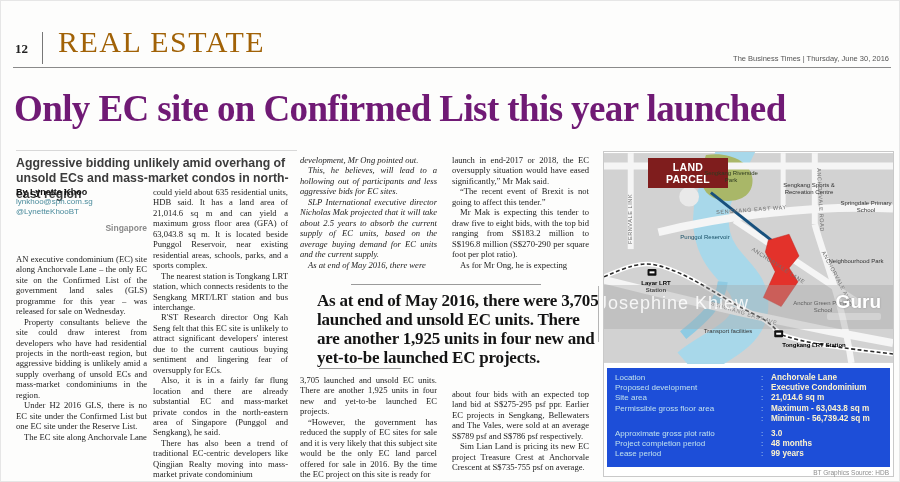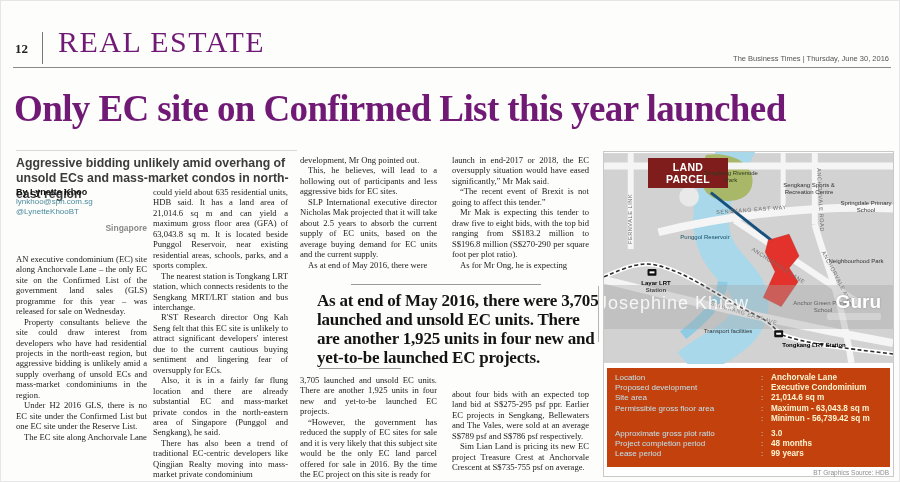--- a/index.html
+++ b/index.html
@@ -3,35 +3,35 @@
 <meta charset="utf-8">
 <style>
   html,body{margin:0;padding:0;background:#ffffff;}
   .canvas{position:relative;width:900px;height:482px;background:#fdfdfc;overflow:hidden;
           font-family:"Liberation Serif",serif;color:#1c1c1c;border:1px solid #e6e6e6;box-sizing:border-box;padding-left:8px;}
   .sans{font-family:"Liberation Sans",sans-serif;}
 
   
   .page-num{position:absolute;left:14px;top:40px;font-size:13px;font-weight:bold;color:#222;}
   .mast-bar{position:absolute;left:41px;top:31px;width:1px;height:32px;background:#777;}
-  .section-title{position:absolute;left:57px;top:24px;font-size:30px;letter-spacing:1.5px;color:#701a75;}
+  .section-title{position:absolute;left:57px;top:24px;font-size:30px;letter-spacing:1.5px;color:#a16207;}
   .edition{position:absolute;right:10px;top:53px;font-size:7.5px;color:#555;font-family:"Liberation Sans",sans-serif;}
   .mast-rule{position:absolute;left:12px;right:8px;top:66px;height:1px;background:#8a8a8a;}
 
   
   .headline{position:absolute;left:13px;top:89px;width:878px;font-size:37px;font-weight:bold;
             letter-spacing:-0.6px;color:#701a75;line-height:1.05;}
   .standfirst{position:absolute;left:15px;top:149px;width:281px;font-family:"Liberation Sans",sans-serif;
               font-size:12.3px;font-weight:bold;color:#3c3c3c;line-height:1.26;border-top:1px solid #d8d8d8;padding-top:5px;}
 
   
   .col{position:absolute;overflow:hidden;font-size:8.6px;line-height:10.45px;text-align:justify;}
   #col1{left:15px;top:186px;width:131px;height:296px;}
   #col2{left:152px;top:186px;width:135px;height:296px;}
-  #col3t{left:299px;top:154px;width:137px;height:129px;}
+  #col3t{left:299px;top:154px;width:137px;height:129px;font-style:italic;}
   #col4t{left:451px;top:154px;width:137px;height:129px;}
   #col3b{left:299px;top:374px;width:137px;height:108px;}
   #col4b{left:451px;top:388px;width:137px;height:108px;}
   .para{margin:0;}
   .para.ind{text-indent:8px;}
   .by-author{font-family:"Liberation Sans",sans-serif;font-size:9px;font-weight:bold;color:#111;}
   .by-contact{font-family:"Liberation Sans",sans-serif;font-size:8px;color:#4a8b9c;line-height:1.25;}
   .dateline{font-family:"Liberation Sans",sans-serif;font-size:8.5px;font-weight:bold;color:#8a8a8a;
             text-align:right;margin:6px 0 20px;}
 
@@ -61,21 +61,21 @@
   .wm-band{position:absolute;left:-12px;top:133px;width:303px;height:44px;
            background:rgba(165,165,165,0.38);z-index:5;}
   .wm-name{position:absolute;left:6px;top:8px;font-family:"Liberation Sans",sans-serif;font-size:18px;
            color:rgba(255,255,255,0.85);letter-spacing:1px;white-space:nowrap;}
   .wm-brand{position:absolute;right:14px;top:6px;font-family:"Liberation Sans",sans-serif;font-size:19px;
             font-weight:bold;color:#ffffff;text-shadow:0 0 2px rgba(0,0,0,0.25);}
   .wm-sub{position:absolute;right:14px;top:28px;width:54px;height:7px;background:rgba(255,255,255,0.28);
           border-radius:2px;}
 
   
-  .tbl{margin:4px 3px 0;background:#c2410c;padding:5px 8px 7px;}
+  .tbl{margin:4px 3px 0;background:#1d4ed8;padding:5px 8px 7px;}
   .trow{display:grid;grid-template-columns:146px 10px auto;font-family:"Liberation Sans",sans-serif;
         line-height:10.2px;}
   .trow.gap{margin-top:5px;}
   .tlabel{font-size:8px;color:#bfe0ed;}
   .tsep{font-size:8px;color:#bfe0ed;}
   .tval{font-size:8.2px;font-weight:bold;color:#fcf3cf;}
   .credit{text-align:right;font-family:"Liberation Sans",sans-serif;font-size:6.5px;color:#8d8d8d;
           margin:2px 4px 0 0;}
 </style>
 </head>

